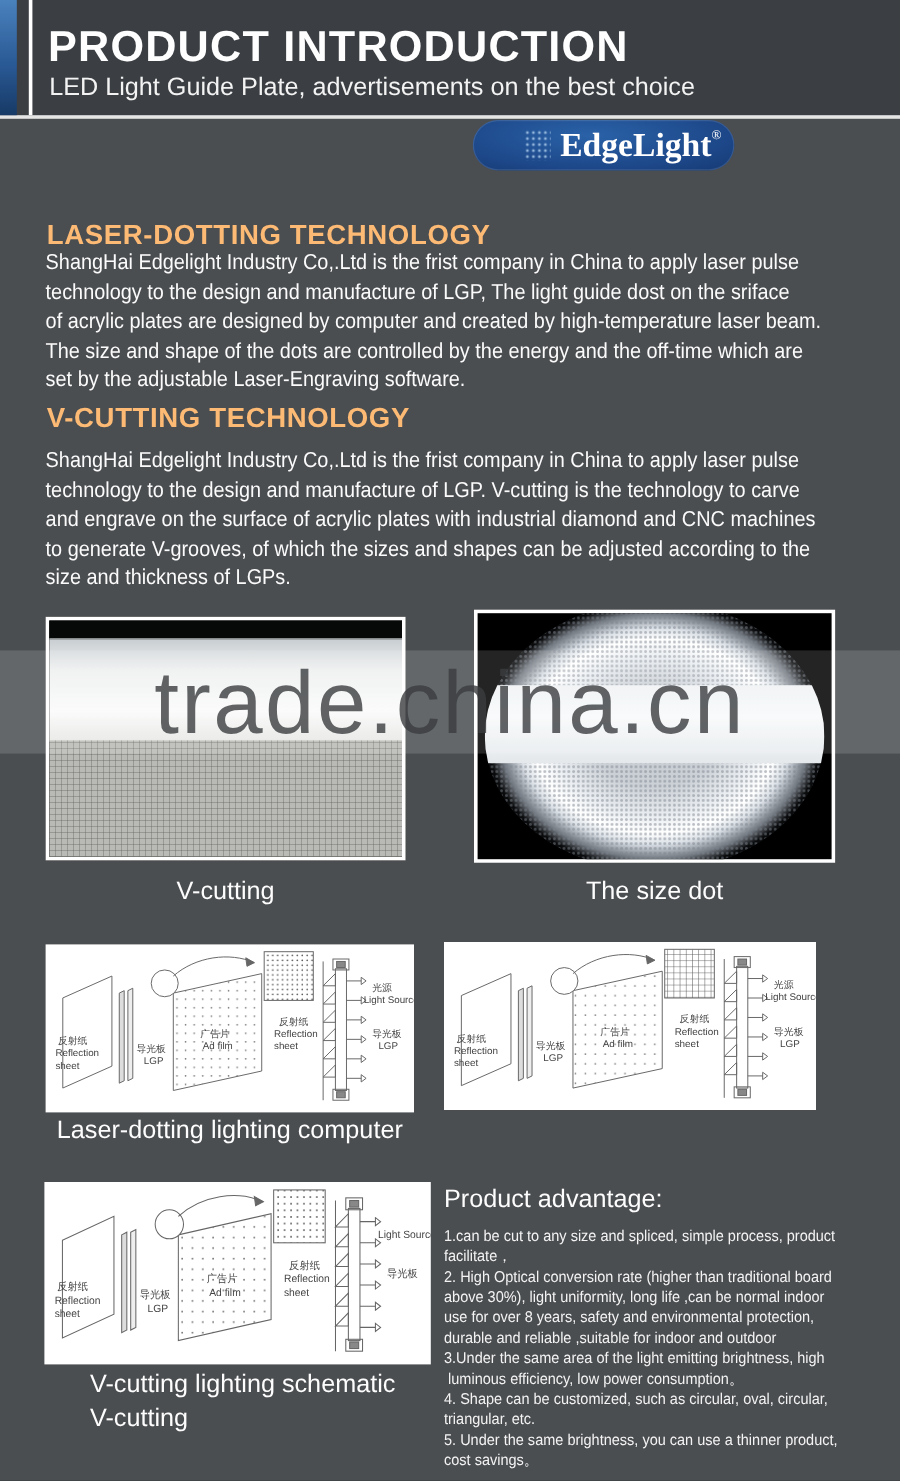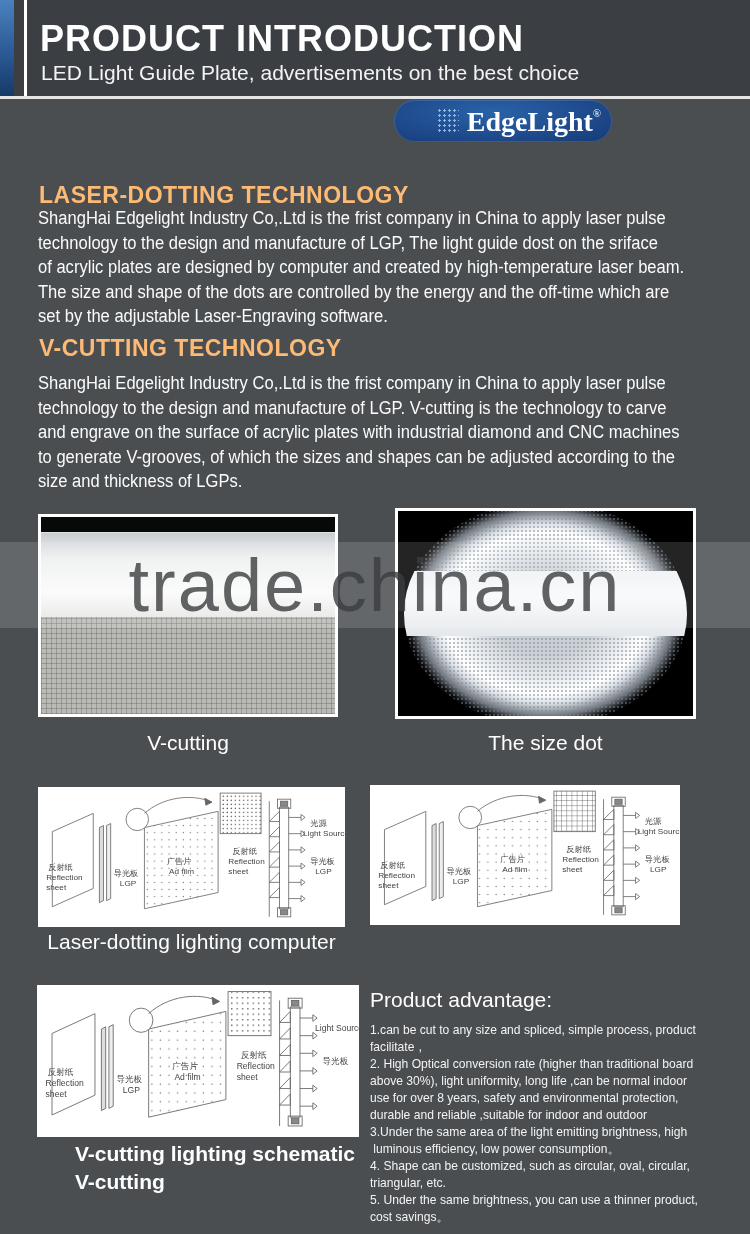--- a/index.html
+++ b/index.html
@@ -49,21 +49,21 @@
     background:rgba(255,255,255,.14);display:flex;align-items:flex-end;justify-content:center;}
   .wm span{font-size:74px;letter-spacing:2px;color:rgba(58,60,62,.8);white-space:nowrap;}
   
   .diag{position:absolute;background:#fff;}
   .diag svg{display:block;width:100%;height:100%;}
   .diag text{font-family:"Liberation Sans",sans-serif;font-size:8px;fill:#444;}
   .d1{left:38px;top:787px;width:307px;height:140px;}
   .d2{left:370px;top:785px;width:310px;height:140px;}
   .d3{left:37px;top:985px;width:322px;height:152px;}
   .capD{left:38px;top:930px;width:307px;}
-  .capV{position:absolute;left:75px;top:1140px;font-size:21px;line-height:28px;color:#fdfdfd;white-space:pre-line;font-weight:bold;}
+  .capV{position:absolute;left:75px;top:1140px;font-size:21px;line-height:28px;color:#fdfdfd;white-space:pre-line;}
   
   .adv{position:absolute;left:370px;top:976px;width:380px;margin-top:12px;}
   .adv-head{font-size:21px;color:#fdfdfd;margin:0 0 9px 0;font-weight:normal;}
   .adv-list{width:409px;transform:scaleX(.93);transform-origin:0 0;}
   .adv-item{font-size:13px;line-height:17px;color:#f3f3f3;white-space:pre-wrap;}
 </style>
 </head>
 <body>
 
 <div id="page">

